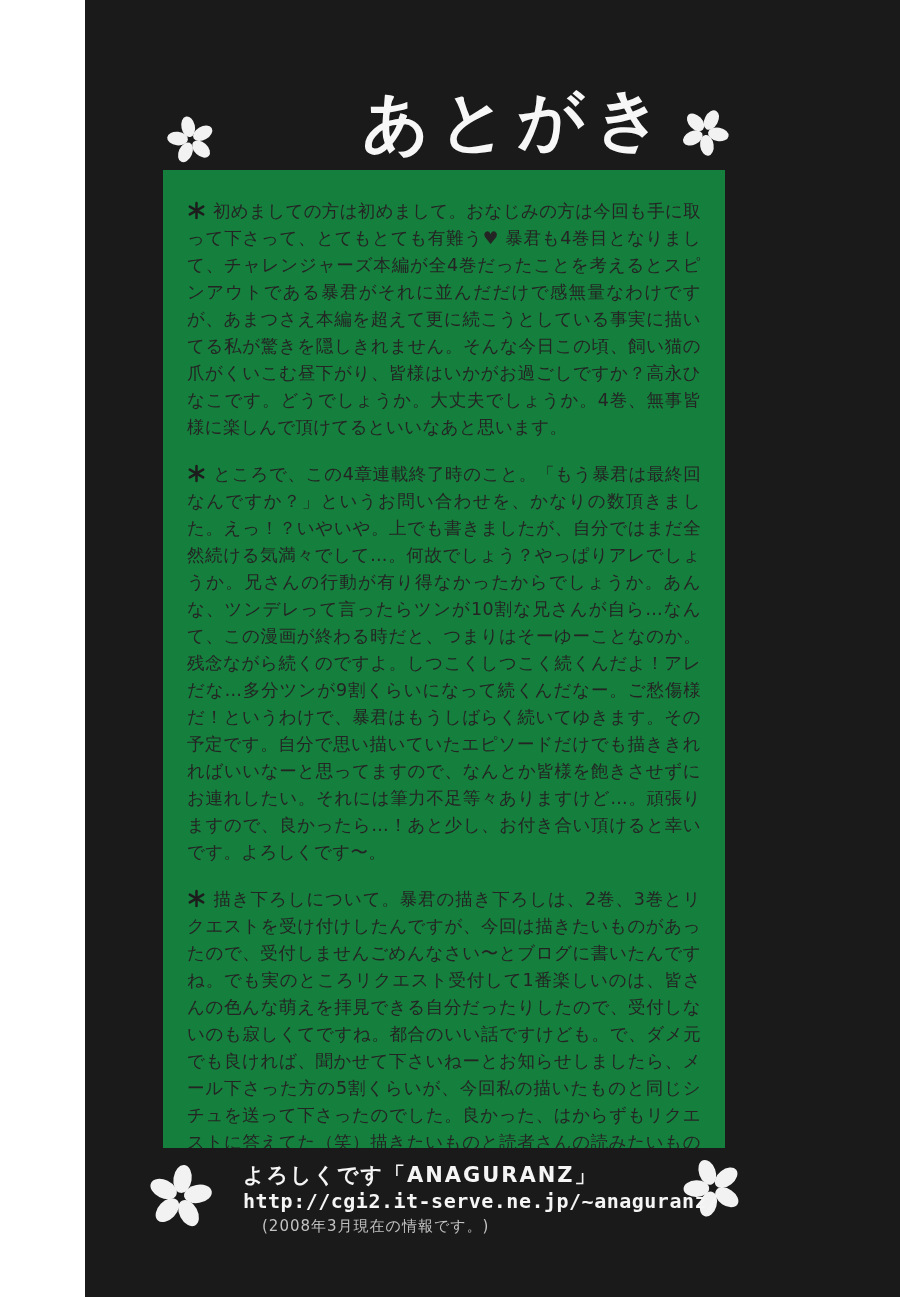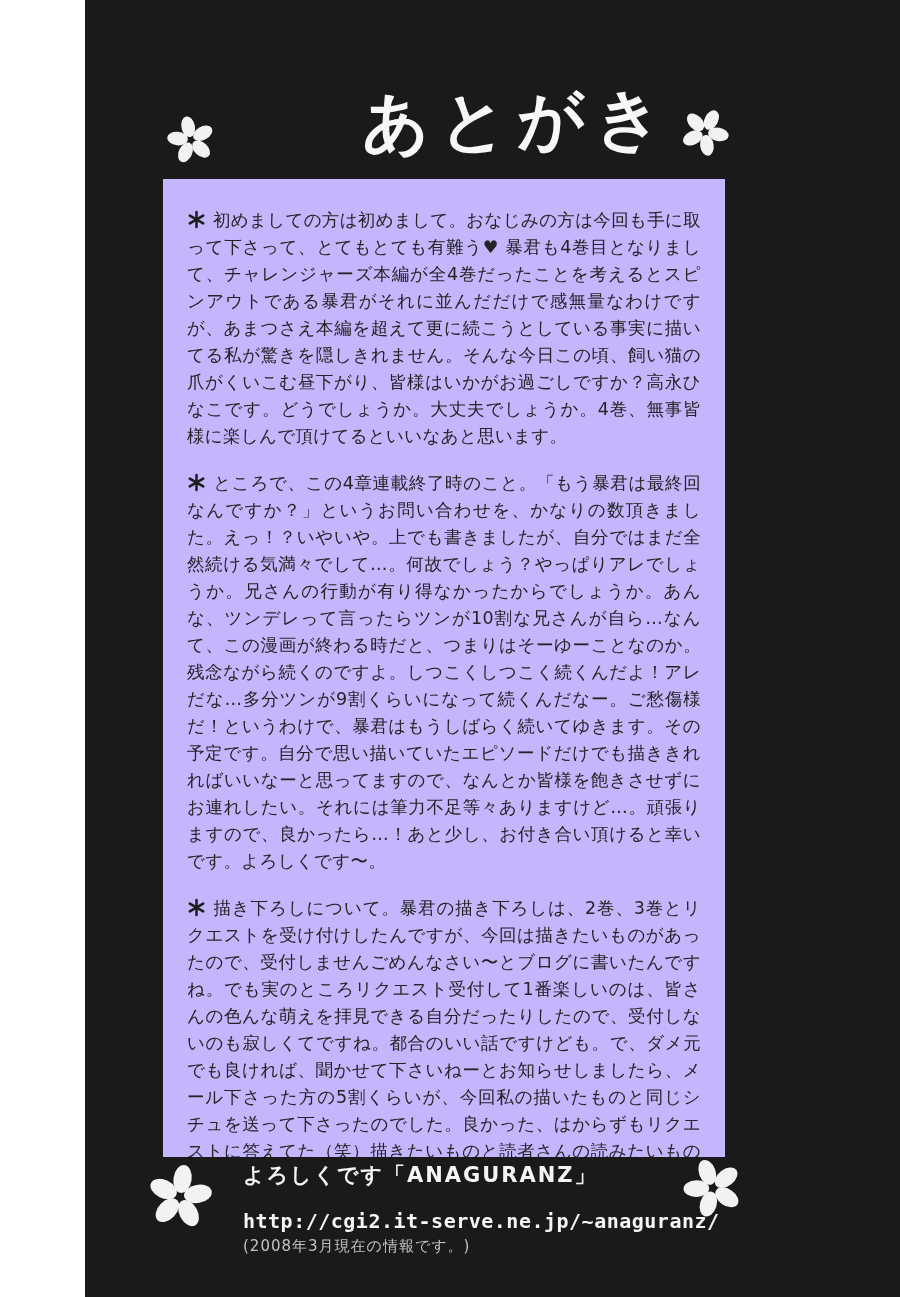--- a/index.html
+++ b/index.html
@@ -25,47 +25,46 @@
   .flower { position:absolute; color:#f2f2f2; }
   .flower svg { width:100%; height:100%; display:block; }
   .flower-top-left  { left:80px;  top:112px; width:52px; height:56px; transform:rotate(-12deg); }
   .flower-top-right { left:594px; top:104px; width:52px; height:56px; transform:rotate(28deg); }
   .flower-bottom-left  { left:60px;  top:1160px; width:70px; height:74px; transform:rotate(8deg); }
   .flower-bottom-right { left:596px; top:1154px; width:64px; height:68px; transform:rotate(-20deg); }
 
   .content-box {
     position:absolute; left:78px; top:170px;
     width:562px; height:978px;
-    background:#c4b5fd;
+    background:#15803d;
     box-sizing:border-box;
     padding:28px 24px 0 24px;
     color:#242424;
     overflow:hidden;
-    margin-top:9px;
   }
   .content-box p {
     margin:0 0 20px 0;
     font-size:17.5px;
     line-height:27px;
     text-align:justify;
     letter-spacing:0.3px;
   }
   .bullet {
     display:inline-block; width:19px; height:19px;
     margin-right:7px; vertical-align:-3px; color:#1d1d1d;
   }
   .bullet svg { width:100%; height:100%; display:block; }
 
   .footer-text { position:absolute; left:158px; top:1161px; color:#f5f5f5; }
   .site-label { font-size:21px; font-weight:bold; letter-spacing:2px; }
   .site-url {
     font-family:"DejaVu Sans Mono", monospace;
-    font-size:20px; font-weight:bold; letter-spacing:0.5px; margin-top:20px;
+    font-size:20px; font-weight:bold; letter-spacing:0.5px; margin-top:0;
   }
-  .site-note { font-size:15px; color:#c3c3c3; letter-spacing:1px; margin-top:4px; }
+  .site-note { font-size:15px; color:#c3c3c3; letter-spacing:1px; margin-top:4px;margin-left:19px; }
 </style>
 </head>
 <body>
 
 <div class="black-panel">
 
   <h1 class="page-title">あとがき</h1>
 
   <span class="flower flower-top-left">
     <svg viewBox="0 0 100 100" fill="currentColor">

